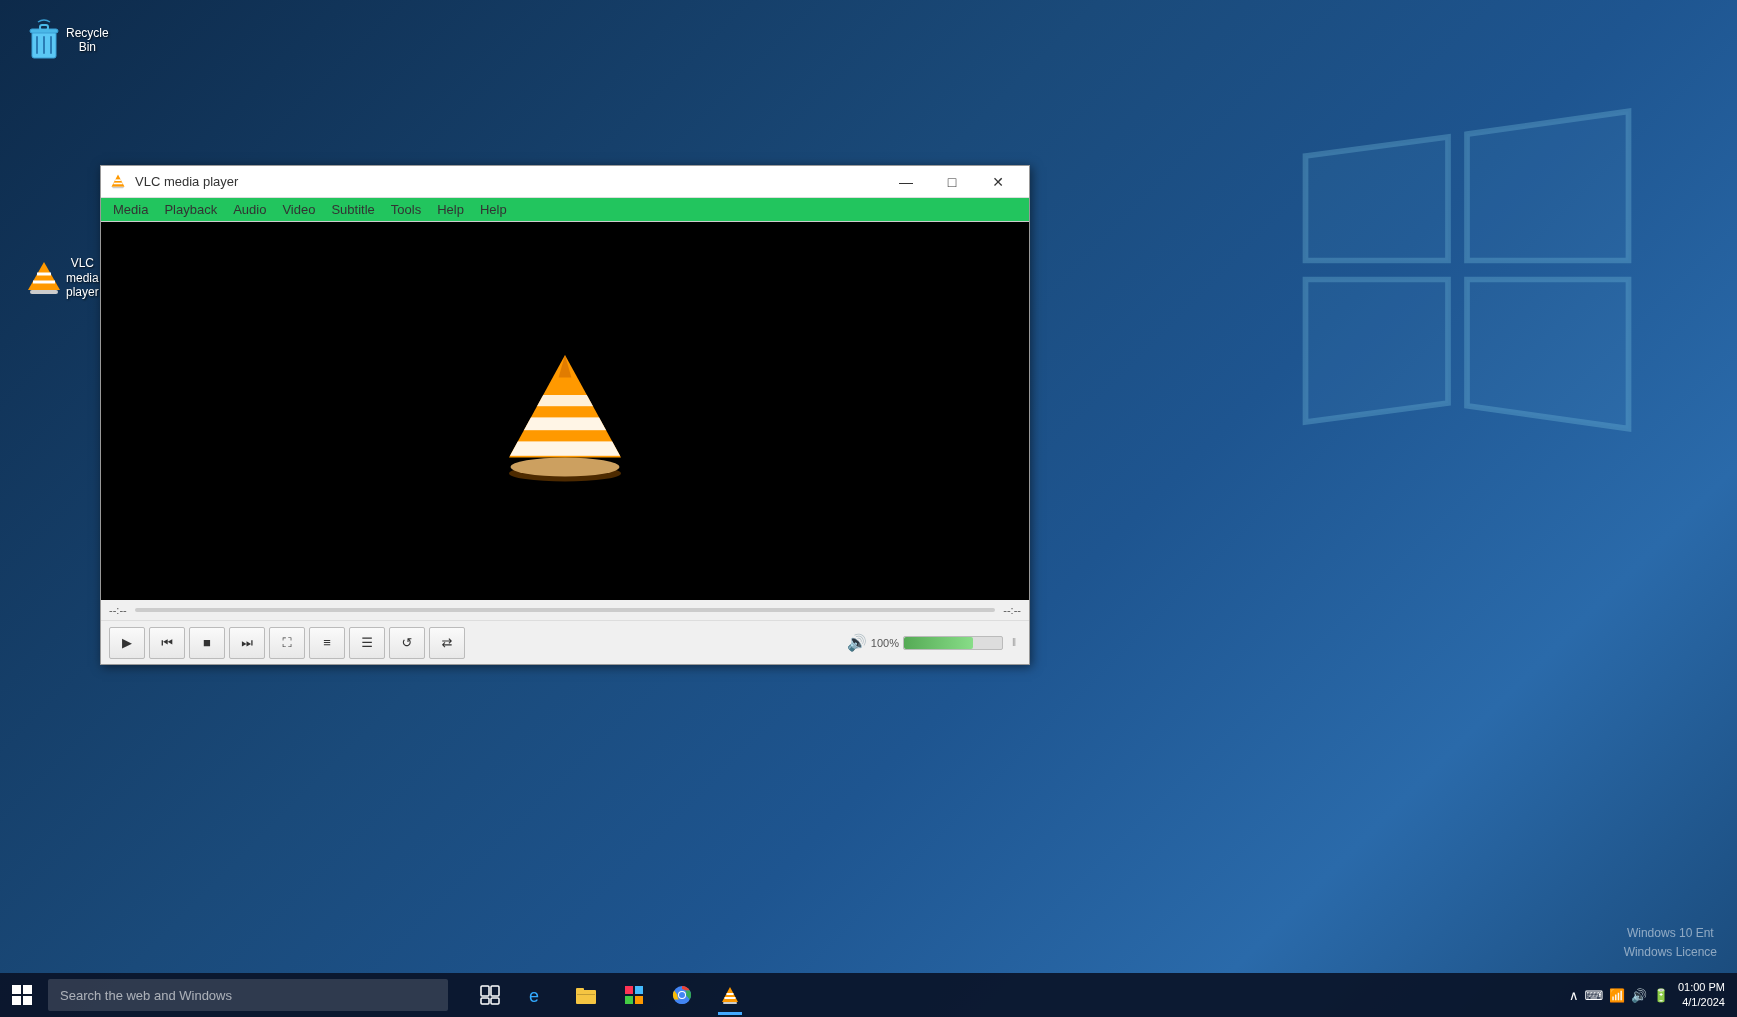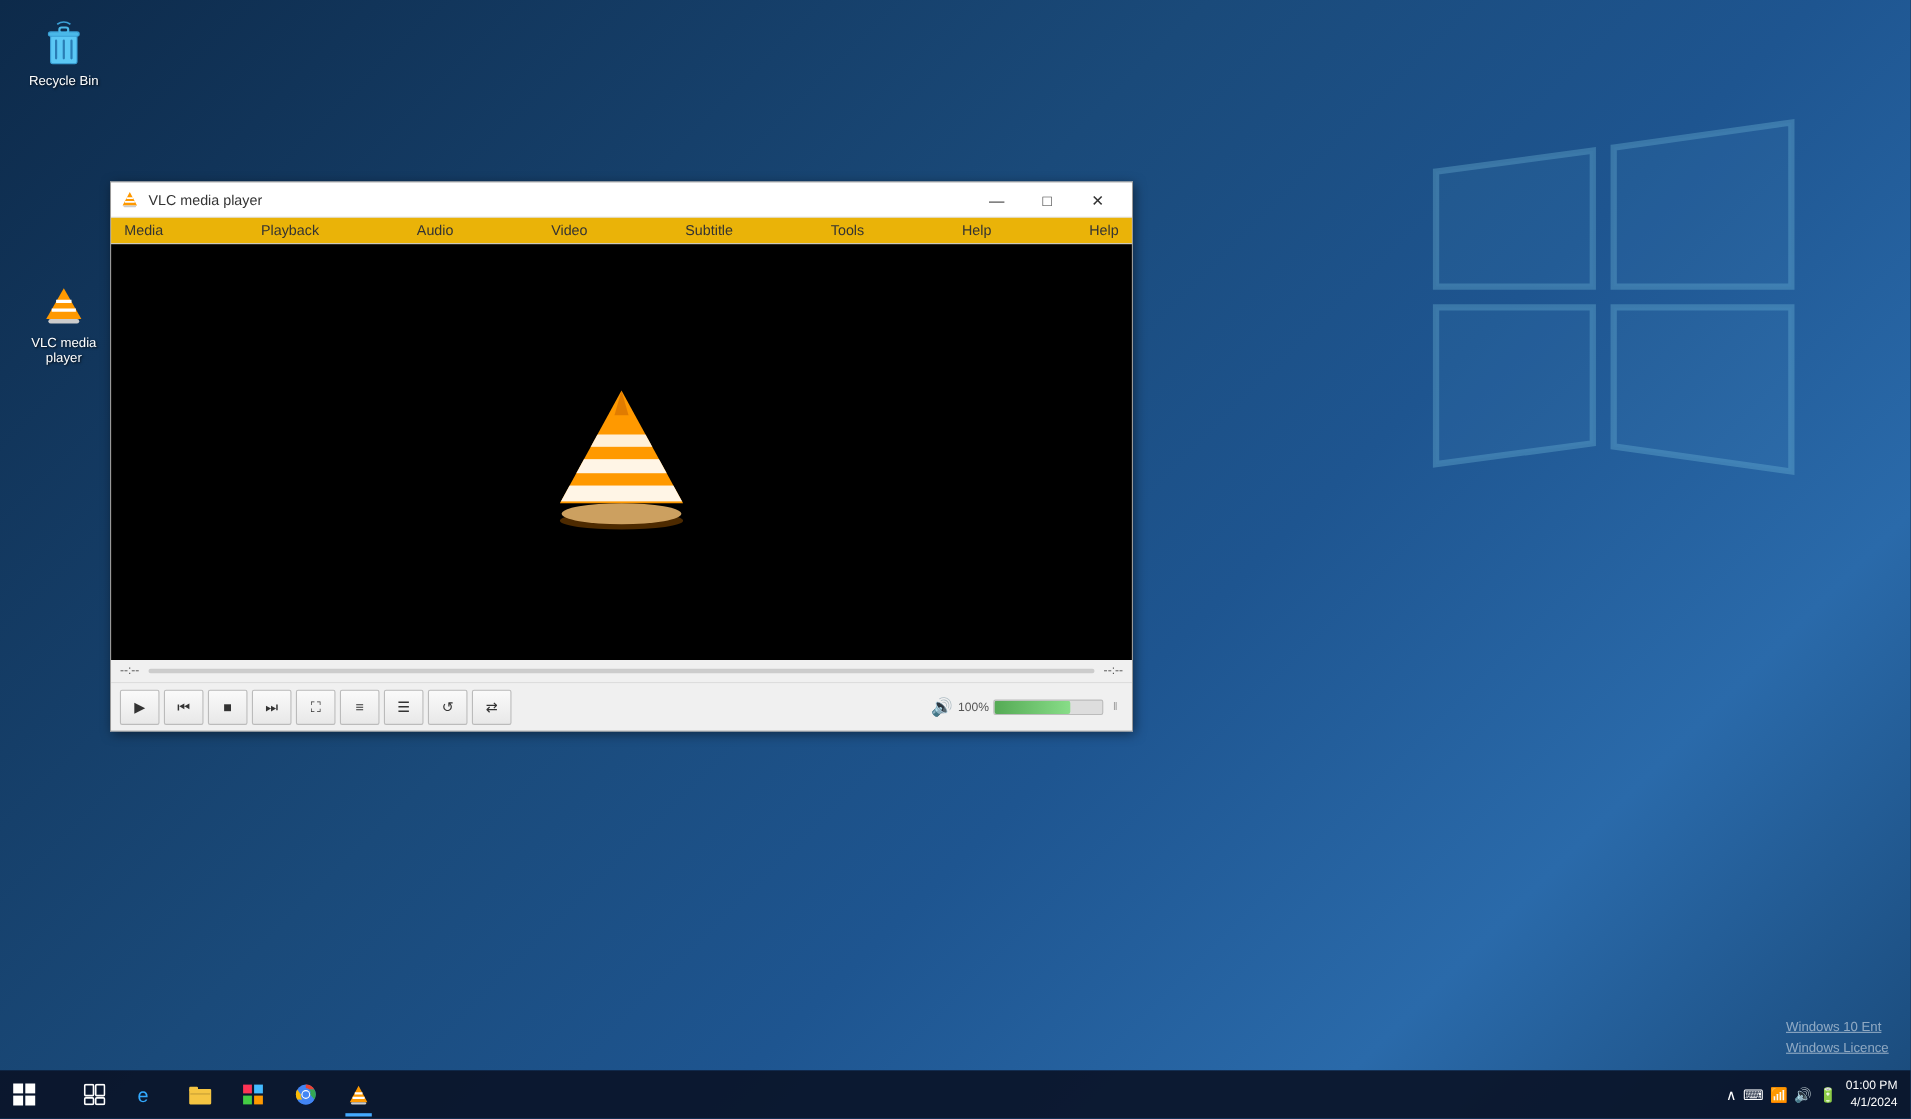--- a/index.html
+++ b/index.html
@@ -32,21 +32,21 @@
     .win-logo-svg {
       width: 380px;
       height: 380px;
       opacity: 0.5;
     }
 
     
     .desktop-icon {
       position: absolute;
       display: flex;
-      flex-direction: column;
+      flex-direction: row;
       align-items: center;
       width: 80px;
       cursor: pointer;
       padding: 4px;
     }
     .desktop-icon .icon-img {
       width: 48px;
       height: 48px;
       display: flex;
       align-items: center;
@@ -128,27 +128,26 @@
       display: flex;
       align-items: center;
       justify-content: center;
       font-size: 14px;
       color: #333;
     }
 
     
     .menu-bar {
       height: 24px;
-      background: #eab308;
+      background: #22c55e;
       display: flex;
       align-items: center;
       padding: 0 4px;
       border-bottom: 1px solid #ccc;
       flex-shrink: 0;
-      justify-content: space-between;
     }
     .menu-item {
       padding: 2px 8px;
       font-size: 13px;
       color: #333;
       cursor: pointer;
       border-radius: 2px;
     }
 
     
@@ -340,25 +339,24 @@
       font-size: 11px;
       text-align: right;
       line-height: 1.4;
     }
 
     
     .win-info {
       position: absolute;
       right: 20px;
       bottom: 55px;
-      text-align: left;
+      text-align: center;
       color: rgba(255,255,255,0.5);
       font-size: 12px;
       line-height: 1.6;
-      text-decoration: underline;
     }
   </style>
 </head>
 <body>
 
 <div class="desktop">
 
   <div class="windows-logo-bg">
     <svg class="win-logo-svg" viewBox="0 0 400 400" xmlns="http://www.w3.org/2000/svg">
 
@@ -509,20 +507,21 @@
 
     <div class="taskbar-start">
       <svg width="22" height="22" viewBox="0 0 22 22" xmlns="http://www.w3.org/2000/svg">
         <rect x="1" y="1" width="9" height="9" fill="white"></rect>
         <rect x="12" y="1" width="9" height="9" fill="white"></rect>
         <rect x="1" y="12" width="9" height="9" fill="white"></rect>
         <rect x="12" y="12" width="9" height="9" fill="white"></rect>
       </svg>
     </div>
 
+    <input type="text" class="taskbar-search" readonly="" placeholder="Search the web and Windows" style="">
 
     <div class="taskbar-icons">
 
       <div class="taskbar-icon-btn">
         <svg width="20" height="20" viewBox="0 0 20 20" fill="white" xmlns="http://www.w3.org/2000/svg">
           <rect x="1" y="1" width="8" height="10" rx="1" fill="none" stroke="white" stroke-width="1.5"></rect>
           <rect x="11" y="1" width="8" height="10" rx="1" fill="none" stroke="white" stroke-width="1.5"></rect>
           <rect x="1" y="13" width="8" height="6" rx="1" fill="none" stroke="white" stroke-width="1.5"></rect>
           <rect x="11" y="13" width="8" height="6" rx="1" fill="none" stroke="white" stroke-width="1.5"></rect>
         </svg>

